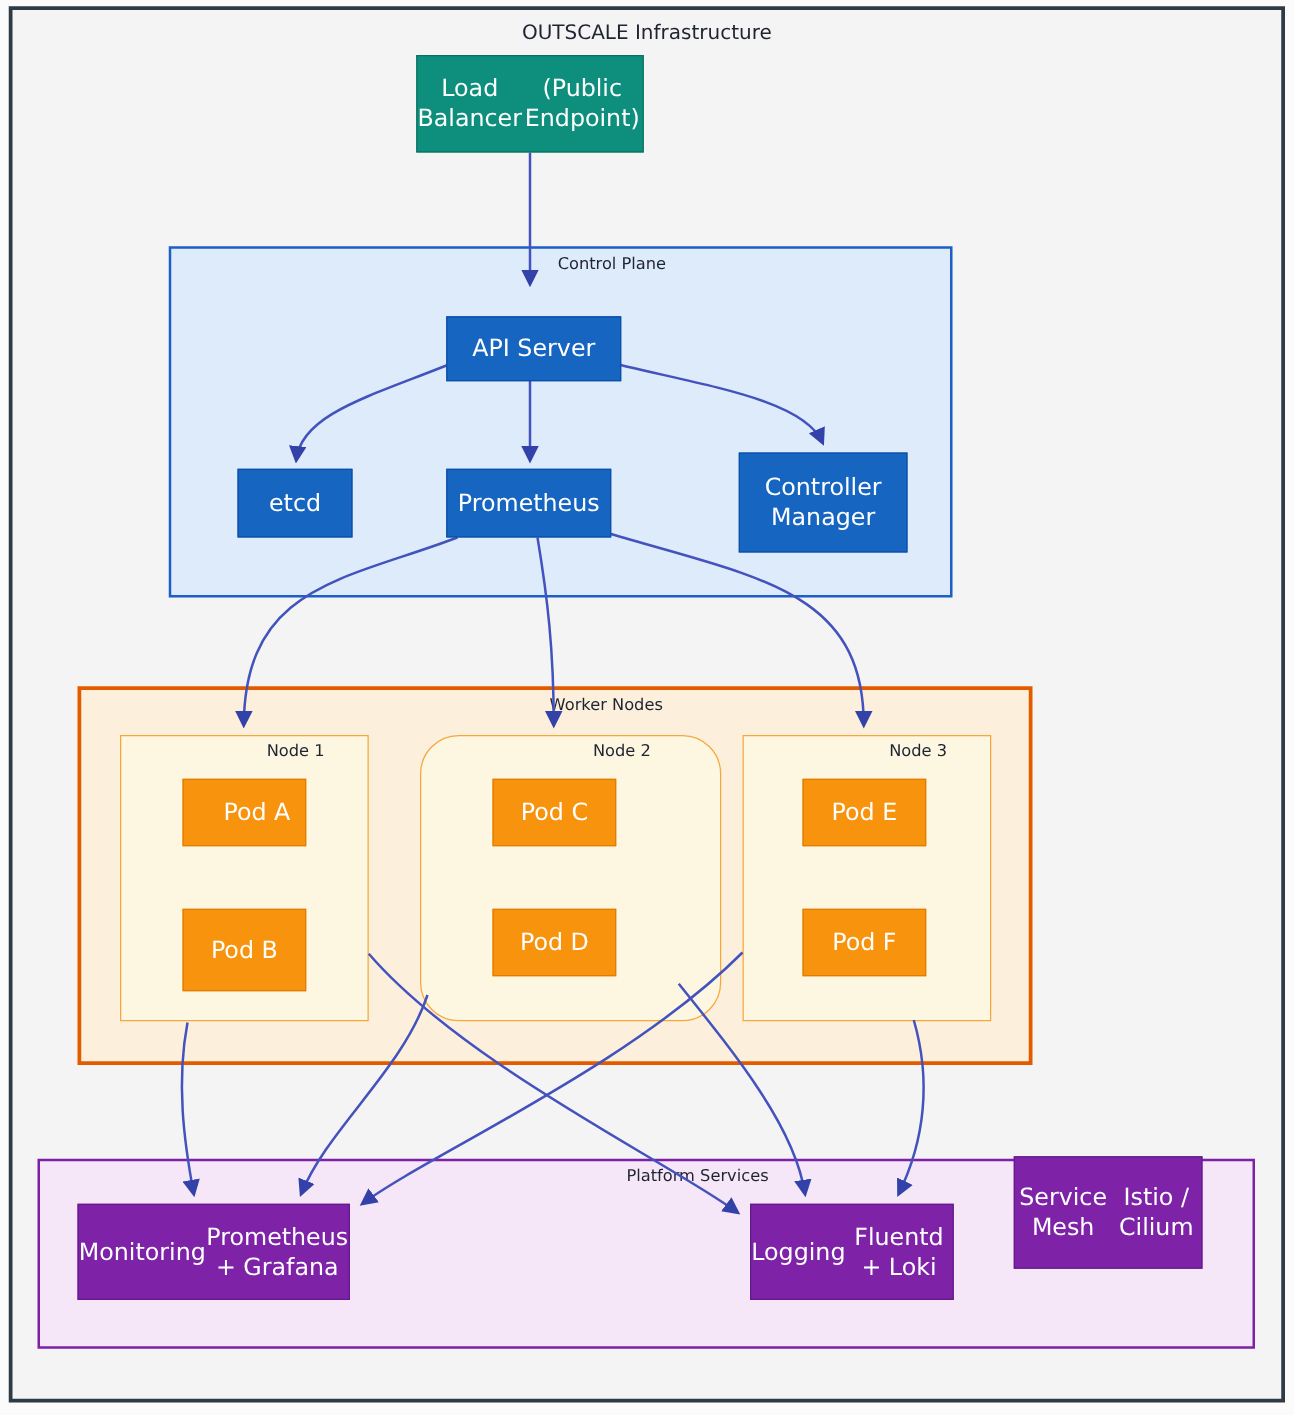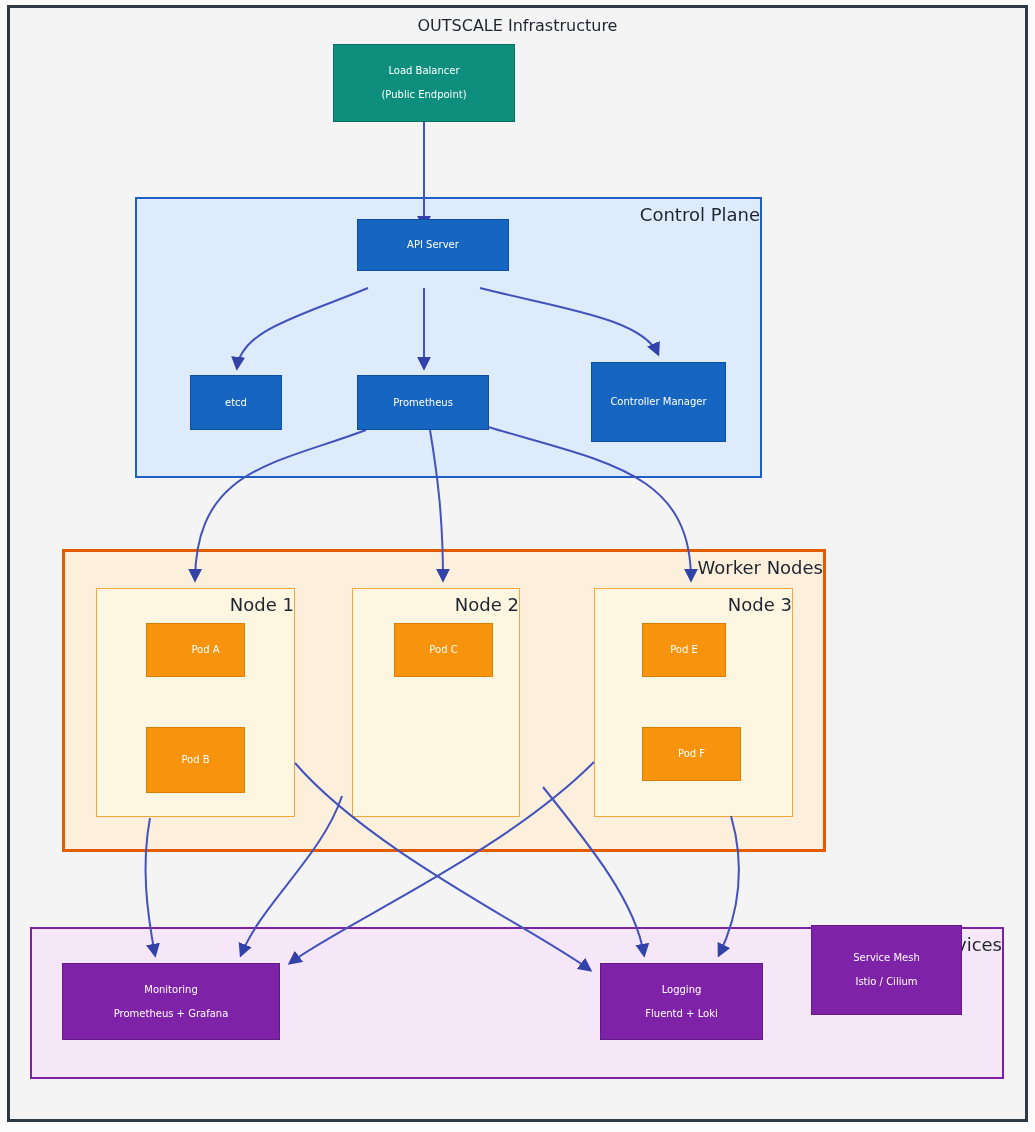--- a/index.html
+++ b/index.html
@@ -29,48 +29,49 @@
     text-align: center;
     font-size: 16px;
     color: var(--text_dark, #1f2430);
   }
   .cluster, .box {
     position: absolute;
     box-sizing: border-box;
   }
   .cluster-label {
     width: 100%;
-    text-align: right;
+    text-align: center;
     margin-top: 5px;
-    font-size: 18px;
+    font-size: 13px;
     color: var(--text_dark, #1f2430);
+    margin-left: 41px;
   }
   .cluster.control-plane {
     background: var(--cp_fill, #ddebfb);
     border: 2px solid var(--cp_border, #1d5fc4);
   }
   .cluster.worker-nodes {
     background: var(--wn_fill, #fcf0dd);
     border: 3px solid var(--wn_border, #e35b00);
   }
   .cluster.knode {
     background: var(--node_fill, #fdf7e2);
     border: 1.5px solid var(--node_border, #f5a73b);
   }
   .cluster.platform {
     background: var(--ps_fill, #f5e7f8);
     border: 2px solid var(--ps_border, #7d22a7);
   }
   .box {
     display: flex;
-    flex-direction: column;
+    flex-direction: row;
     align-items: center;
     justify-content: center;
     text-align: center;
-    font-size: 10px;
+    font-size: 19px;
     line-height: 24px;
     color: var(--text_light, #ffffff);
   }
   .box.teal {
     background: var(--lb_fill, #0e8f7d);
     border: 1.5px solid var(--lb_border, #0a7060);
   }
   .box.blue {
     background: var(--blue_fill, #1565c1);
     border: 1.5px solid var(--blue_border, #0d4ea6);
@@ -107,21 +108,21 @@
     <div class="cluster-label">Control Plane</div>
   </div>
 
   <div class="cluster worker-nodes" style="left:62px; top:549px; width:764px; height:303px;">
     <div class="cluster-label">Worker Nodes</div>
   </div>
 
   <div class="cluster knode" style="left:96px; top:588px; width:199px; height:229px;">
     <div class="cluster-label">Node 1</div>
   </div>
-  <div class="cluster knode" style="left:352px; top:588px; width:168px; height:229px;">
+  <div class="cluster knode" style="left:336px; top:588px; width:241px; height:229px;border-radius:31px;">
     <div class="cluster-label">Node 2</div>
   </div>
   <div class="cluster knode" style="left:594px; top:588px; width:199px; height:229px;">
     <div class="cluster-label">Node 3</div>
   </div>
 
   <div class="cluster platform" style="left:30px; top:927px; width:974px; height:152px;">
     <div class="cluster-label">Platform Services</div>
   </div>
 
@@ -144,21 +145,21 @@
     <path class="edge" d="M 295 763 C 372 852, 536 930, 590 970" marker-end="url(#arrow)"></path>
     <path class="edge" d="M 543 787 C 592 848, 636 903, 644 955" marker-end="url(#arrow)"></path>
     <path class="edge" d="M 731 816 C 745 864, 740 912, 719 955" marker-end="url(#arrow)"></path>
   </svg>
 
   <div class="box teal" style="left:333px; top:44px; width:182px; height:78px;">
     <span>Load Balancer</span>
     <span>(Public Endpoint)</span>
   </div>
 
-  <div class="box blue" style="left:357px; top:219px; width:152px; height:52px;">
+  <div class="box blue" style="left:357px; top:253px; width:140px; height:52px;">
     <span>API Server</span>
   </div>
   <div class="box blue" style="left:190px; top:375px; width:92px; height:55px;">
     <span>etcd</span>
   </div>
   <div class="box blue" style="left:357px; top:375px; width:132px; height:55px;">
     <span>Prometheus</span>
   </div>
   <div class="box blue" style="left:591px; top:362px; width:135px; height:80px; padding:0 14px;">
     <span>Controller Manager</span>
@@ -166,21 +167,24 @@
 
   <div class="box pod" style="left:146px; top:623px; width:99px; height:54px;padding-left:20px;">
     <span>Pod A</span>
   </div>
   <div class="box pod" style="left:146px; top:727px; width:99px; height:66px;">
     <span>Pod B</span>
   </div>
   <div class="box pod" style="left:394px; top:623px; width:99px; height:54px;">
     <span>Pod C</span>
   </div>
-  <div class="box pod" style="left:642px; top:623px; width:84px; height:54px;">
+  <div class="box pod" style="left:394px; top:727px; width:99px; height:54px;">
+    <span>Pod D</span>
+  </div>
+  <div class="box pod" style="left:642px; top:623px; width:99px; height:54px;">
     <span>Pod E</span>
   </div>
   <div class="box pod" style="left:642px; top:727px; width:99px; height:54px;">
     <span>Pod F</span>
   </div>
 
   <div class="box purple" style="left:62px; top:963px; width:218px; height:77px;">
     <span>Monitoring</span>
     <span>Prometheus + Grafana</span>
   </div>

